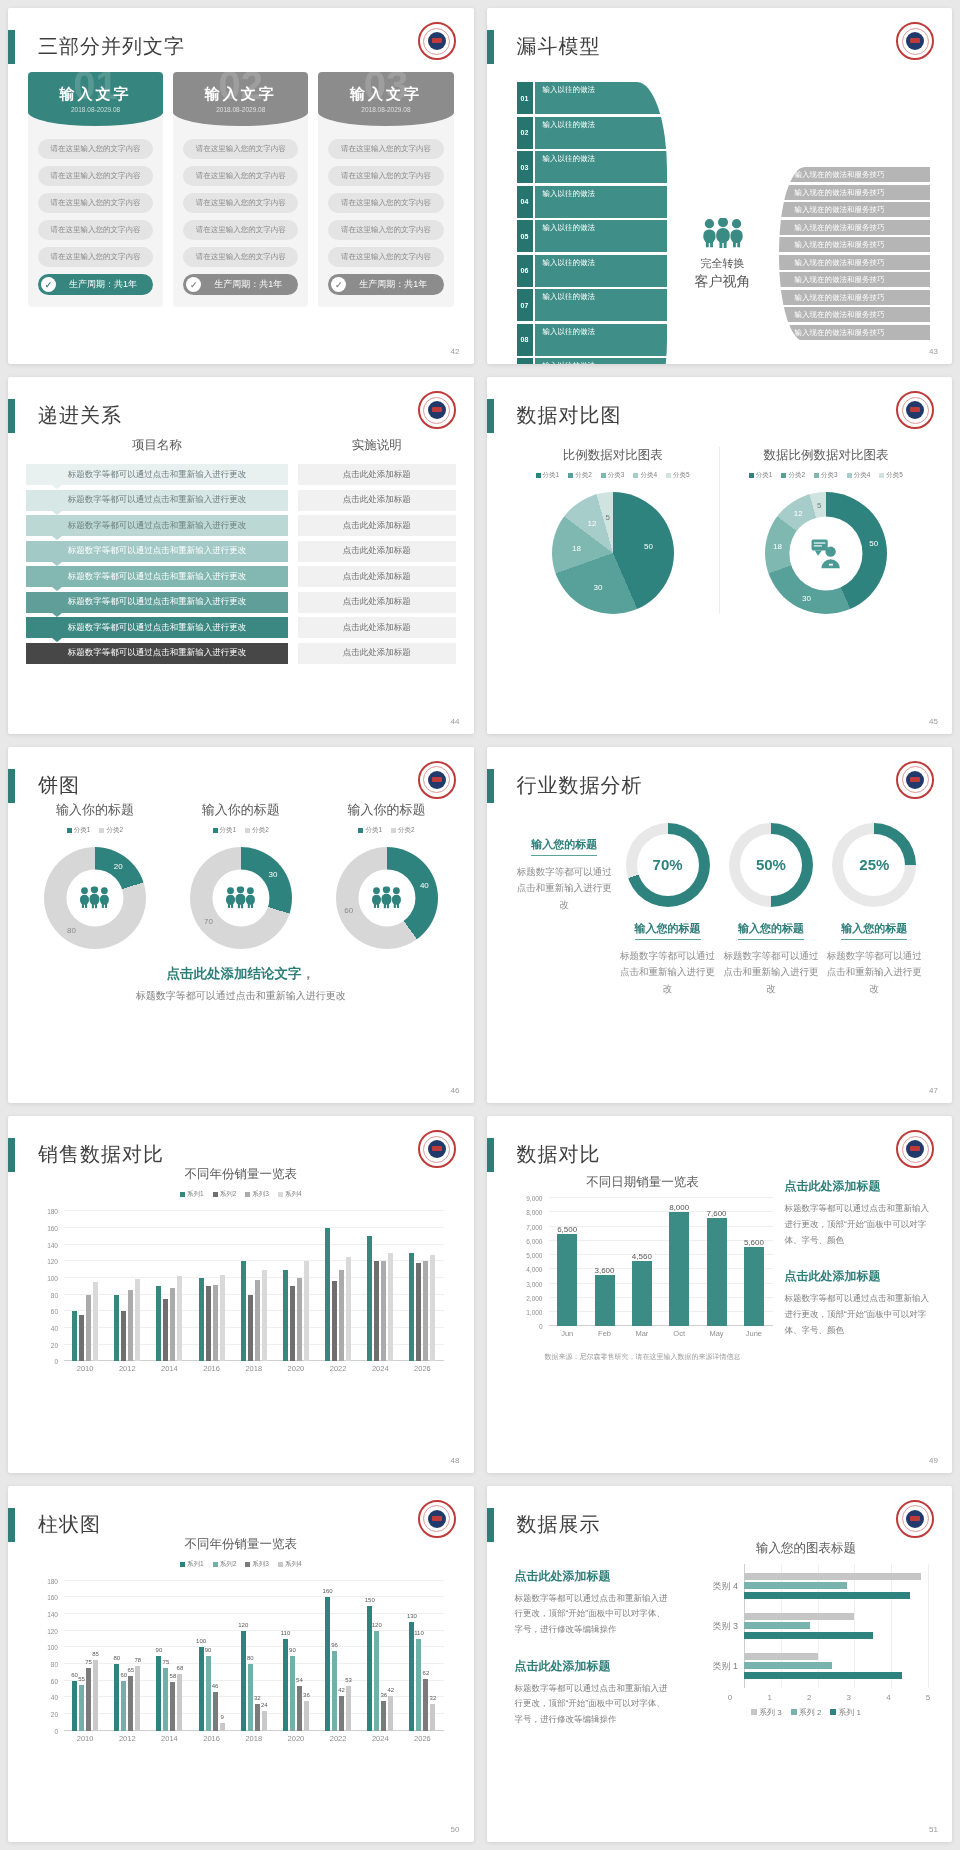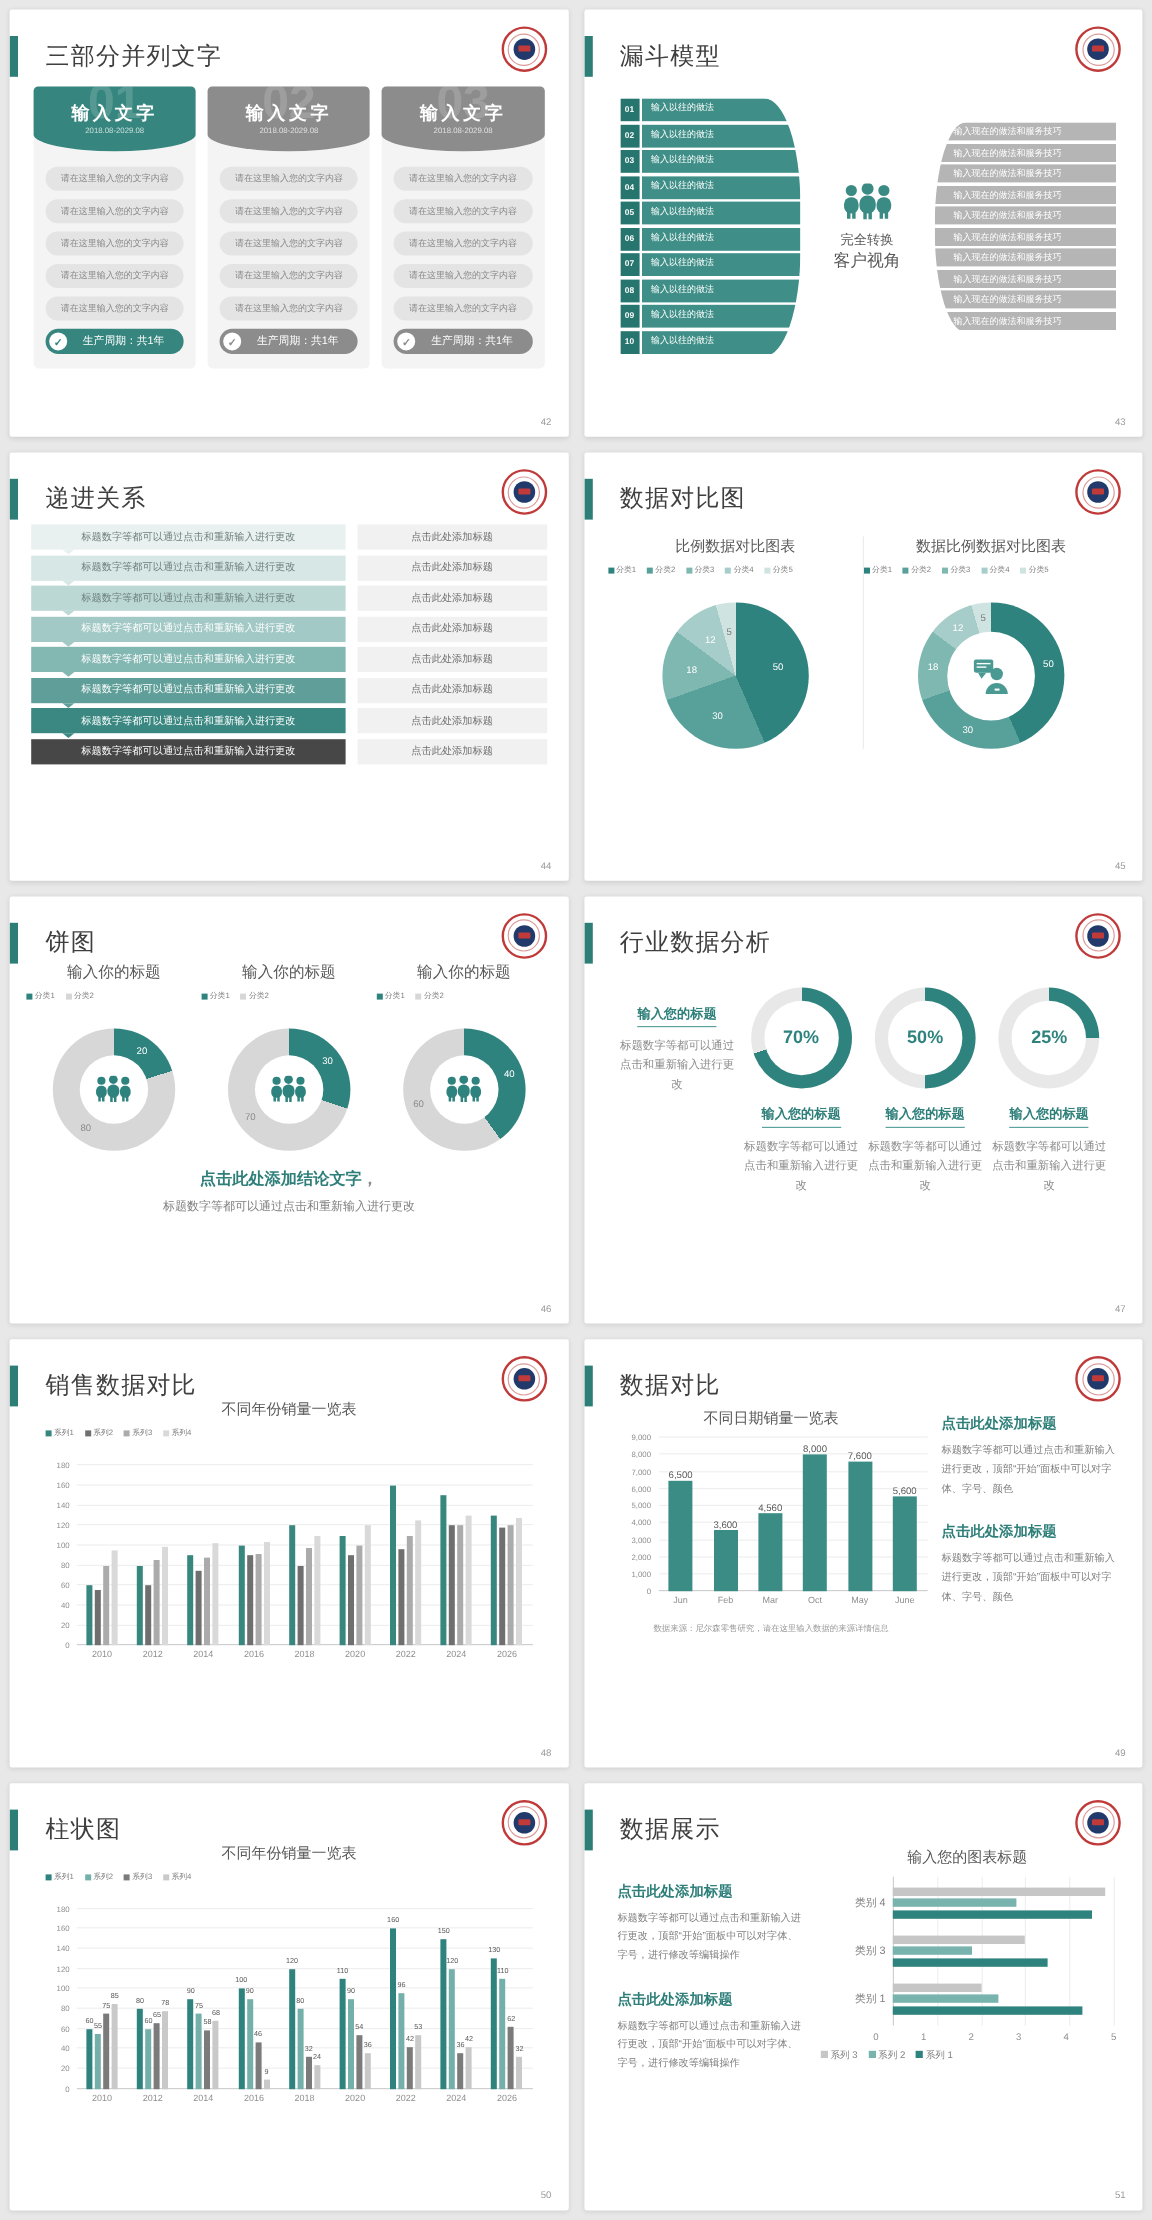--- a/index.html
+++ b/index.html
@@ -26,40 +26,40 @@
   .pill-list{margin-top:13px}
   .pill{height:20px;border-radius:10px;background:#e4e4e4;color:#8a8a8a;font-size:7.5px;display:flex;align-items:center;justify-content:center;margin:0 10px 7px}
   .tfoot{margin:4px 10px 0;height:21px;border-radius:11px;display:flex;align-items:center;color:#fff;font-size:9px;padding-left:3px}
   .tfoot-teal{background:#36867f}.tfoot-gray{background:#8c8c8c}
   .check{width:15px;height:15px;border-radius:50%;background:#fff;display:flex;align-items:center;justify-content:center;font-size:9px;font-weight:bold;margin-right:13px}
   .check-teal{color:#36867f}.check-gray{color:#8c8c8c}
   
   .s43 .content{top:74px;left:30px;right:22px}
   .fwrap{display:flex;align-items:center}
   .fleft{width:150px;overflow:hidden;border-radius:0 30px 30px 0/0 88px 88px 0}
-  .frow{display:flex;height:19px;margin-bottom:2.5px}
+  .frow{display:flex;height:32px;margin-bottom:2.5px}
   .fnum{width:16px;background:#27756f;color:#fff;font-size:7px;font-weight:bold;display:flex;align-items:center;justify-content:center}
   .fbar{flex:1;margin-left:2px;background:#3f8f88;color:#fff;font-size:7.5px;line-height:15px;padding-left:8px;white-space:nowrap}
   .fcenter{width:96px;text-align:center;margin:0 8px}
   .fc1{font-size:11px;color:#595959;margin-top:4px}
   .fc2{font-size:14px;color:#595959;margin-top:2px}
   .fright{flex:1;overflow:hidden;border-radius:26px 0 0 26px/84px 0 0 84px}
   .rbar{height:15px;margin-bottom:2.5px;background:#b5b5b5;color:#fff;font-size:7.5px;line-height:15px;padding-left:16px;white-space:nowrap}
   
   .s44 .content{top:60px;left:18px;right:18px}
   .pt-head{display:flex;margin-bottom:10px}
   .pt-h1{width:61%;text-align:center;font-size:12.5px;color:#595959}
   .pt-h2{flex:1;text-align:center;font-size:12.5px;color:#595959;margin-left:10px}
   .ptrow{display:flex;margin-bottom:4.5px;height:21px}
   .ptl{width:61%;position:relative;display:flex;align-items:center;justify-content:center;font-size:8.5px}
   .pttri{position:absolute;bottom:-4px;left:26px;width:0;height:0;border-left:5px solid transparent;border-right:5px solid transparent;border-top-width:4.5px;border-top-style:solid;z-index:2}
   .ptr{flex:1;margin-left:10px;background:#f1f1f1;display:flex;align-items:center;justify-content:center;font-size:8.5px;color:#6f6f6f}
   
   .c-title{font-size:12.5px;color:#595959;margin-bottom:7px;text-align:center}
-  .c-legend{display:flex;justify-content:flex-start;gap:9px;margin-bottom:22px;flex-wrap:wrap}
+  .c-legend{display:flex;justify-content:center;gap:9px;margin-bottom:12px;flex-wrap:wrap}
   .c-li{display:flex;align-items:center;gap:2px}
   .c-sw{width:5px;height:5px;display:inline-block}
   .c-ln{font-size:6.5px;color:#7f7f7f}
   .vplot{position:relative}
   .gl{position:absolute;left:0;right:0;height:1px;background:#efefef}
   .gl0{background:#cfcfcf}
   .yl{position:absolute;text-align:right;font-size:6.5px;color:#8f8f8f}
   .bars{position:absolute;left:0;right:0;top:0;bottom:0;display:flex}
   .slot{flex:1;display:flex;align-items:flex-end;justify-content:center;gap:2px}
   .bar{position:relative}
@@ -285,20 +285,24 @@
 
   <div class="card s44">
     <div class="accent"></div>
     <div class="stitle">递进关系</div>
     <div class="logo">
         <div class="logo-mid">
           <div class="logo-core"></div>
         </div>
       </div>
     <div class="content">
+      <div class="pt-head">
+        <div class="pt-h1">项目名称</div>
+        <div class="pt-h2">实施说明</div>
+      </div>
       <div id="ptable">
           <div class="ptrow">
             <div class="ptl" style="background: rgb(233, 241, 240); color: rgb(109, 127, 125);">标题数字等都可以通过点击和重新输入进行更改<span class="pttri" style="border-top-color: rgb(233, 241, 240);"></span></div>
             <div class="ptr">点击此处添加标题</div>
           </div>
           <div class="ptrow">
             <div class="ptl" style="background: rgb(214, 231, 229); color: rgb(109, 127, 125);">标题数字等都可以通过点击和重新输入进行更改<span class="pttri" style="border-top-color: rgb(214, 231, 229);"></span></div>
             <div class="ptr">点击此处添加标题</div>
           </div>
           <div class="ptrow">

